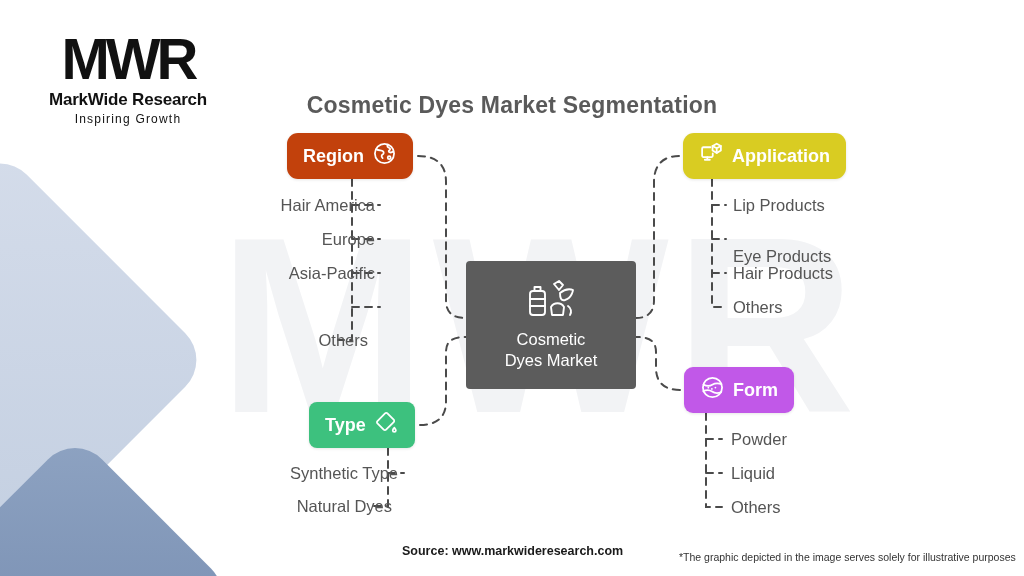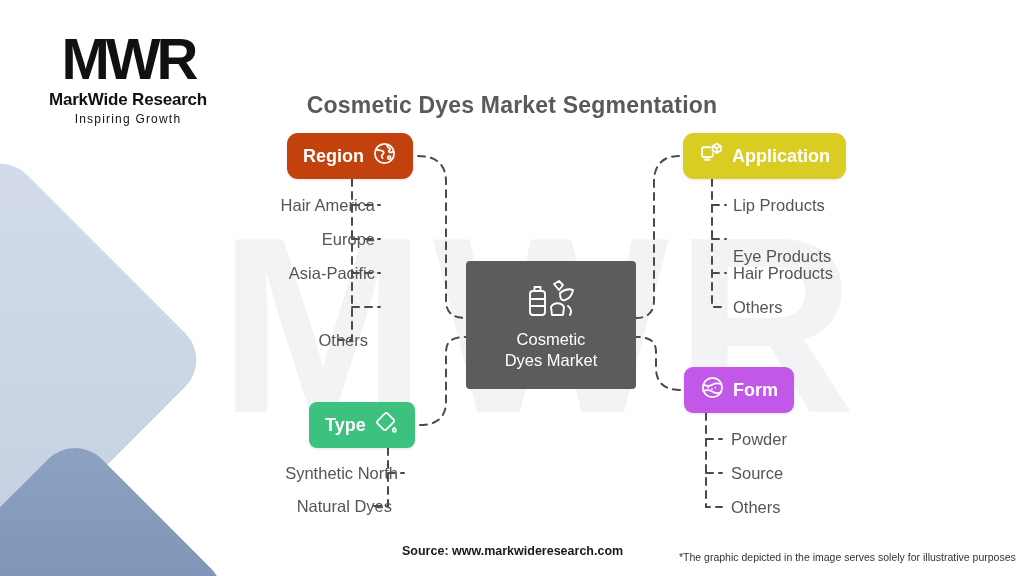--- a/index.html
+++ b/index.html
@@ -203,36 +203,36 @@
 
   <div class="badge" id="badge-type">
     <span class="b-label">Type</span>
     <span>
       <svg width="25" height="25" viewBox="0 0 24 24" fill="none" stroke="#fff" stroke-width="1.7" stroke-linecap="round" stroke-linejoin="round">
         <path d="M10.6 3.3 L3.3 10.6 a1.6 1.6 0 0 0 0 2.3 l6 6 a1.6 1.6 0 0 0 2.3 0 l7.3 -7.3 a1.6 1.6 0 0 0 0 -2.3 l-6 -6 a1.6 1.6 0 0 0 -2.3 0 z"></path>
         <path d="M19.6 17 c.9 1.1 1.4 1.9 1.4 2.6 a1.5 1.5 0 0 1 -3 0 c0 -.7 .5 -1.5 1.6 -2.6 z"></path>
       </svg>
     </span>
   </div>
-  <div class="leaf right-align" style="left:180px;top:464px;width:218px;">Synthetic North</div>
+  <div class="leaf right-align" style="left:180px;top:464px;width:218px;">Synthetic Type</div>
   <div class="leaf right-align" style="left:180px;top:497px;width:212px;">Natural Dyes</div>
 
   <div class="badge" id="badge-form">
     <span>
       <svg width="25" height="25" viewBox="0 0 24 24" fill="none" stroke="#fff" stroke-width="1.7" stroke-linecap="round" stroke-linejoin="round">
         <circle cx="12" cy="12" r="9.2"></circle>
         <path d="M3.3 9.2 c3.2 1.6 6 1.6 8.4 .2 c2.4 -1.4 5.3 -1.8 8.9 -.6"></path>
         <path d="M3.2 15.4 c3.4 -1.4 6.1 -1.1 8.4 .5 c2.2 1.5 5.1 1.9 8.5 .7"></path>
         <circle cx="8" cy="12.2" r=".85" fill="#fff" stroke="none"></circle>
         <circle cx="11.4" cy="13.4" r=".85" fill="#fff" stroke="none"></circle>
         <circle cx="14.8" cy="12.1" r=".85" fill="#fff" stroke="none"></circle>
       </svg>
     </span>
     <span class="b-label">Form</span>
   </div>
   <div class="leaf" style="left:731px;top:430px;">Powder</div>
-  <div class="leaf" style="left:731px;top:464px;">Source</div>
+  <div class="leaf" style="left:731px;top:464px;">Liquid</div>
   <div class="leaf" style="left:731px;top:498px;">Others</div>
 
   <div id="source">Source: www.markwideresearch.com</div>
   <div id="disclaimer">*The graphic depicted in the image serves solely for illustrative purposes</div>
 
 </div>
 
 </body></html>

